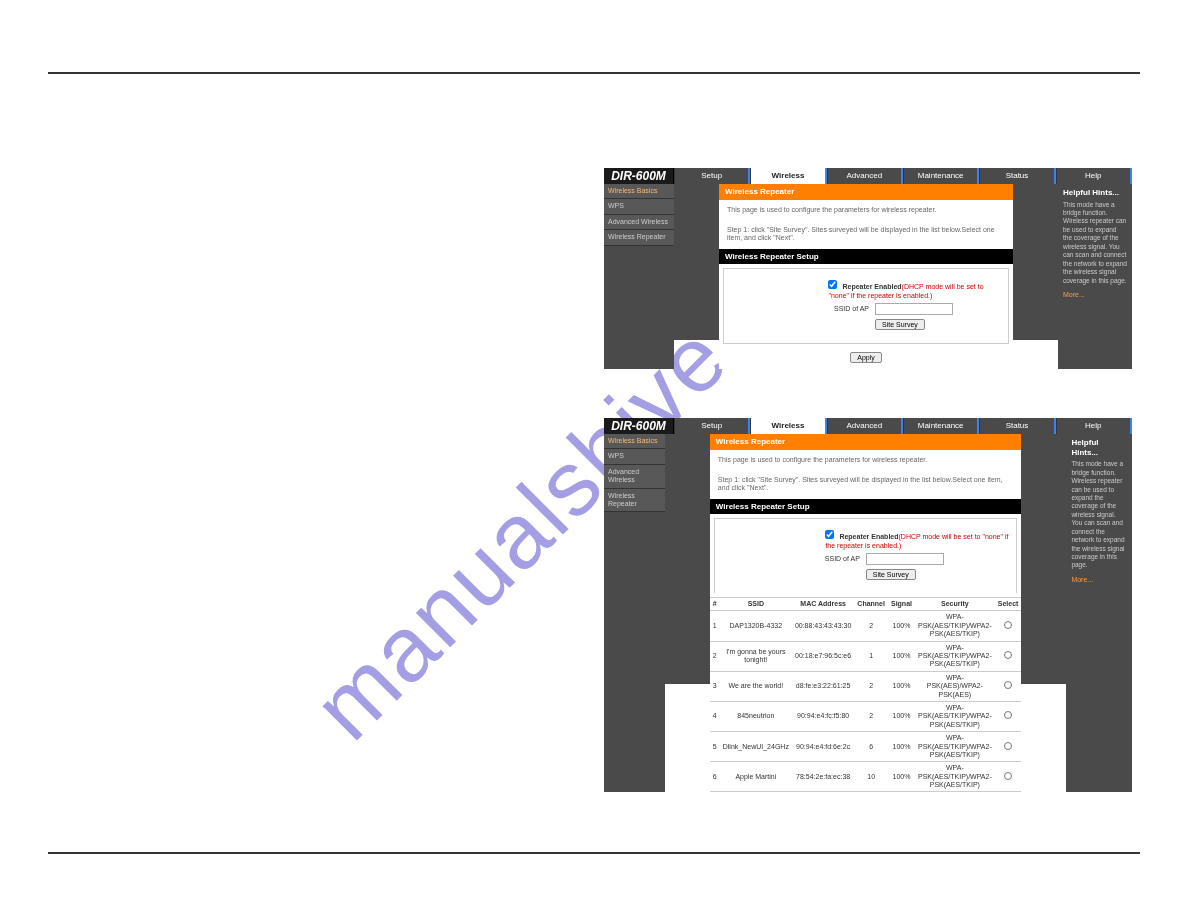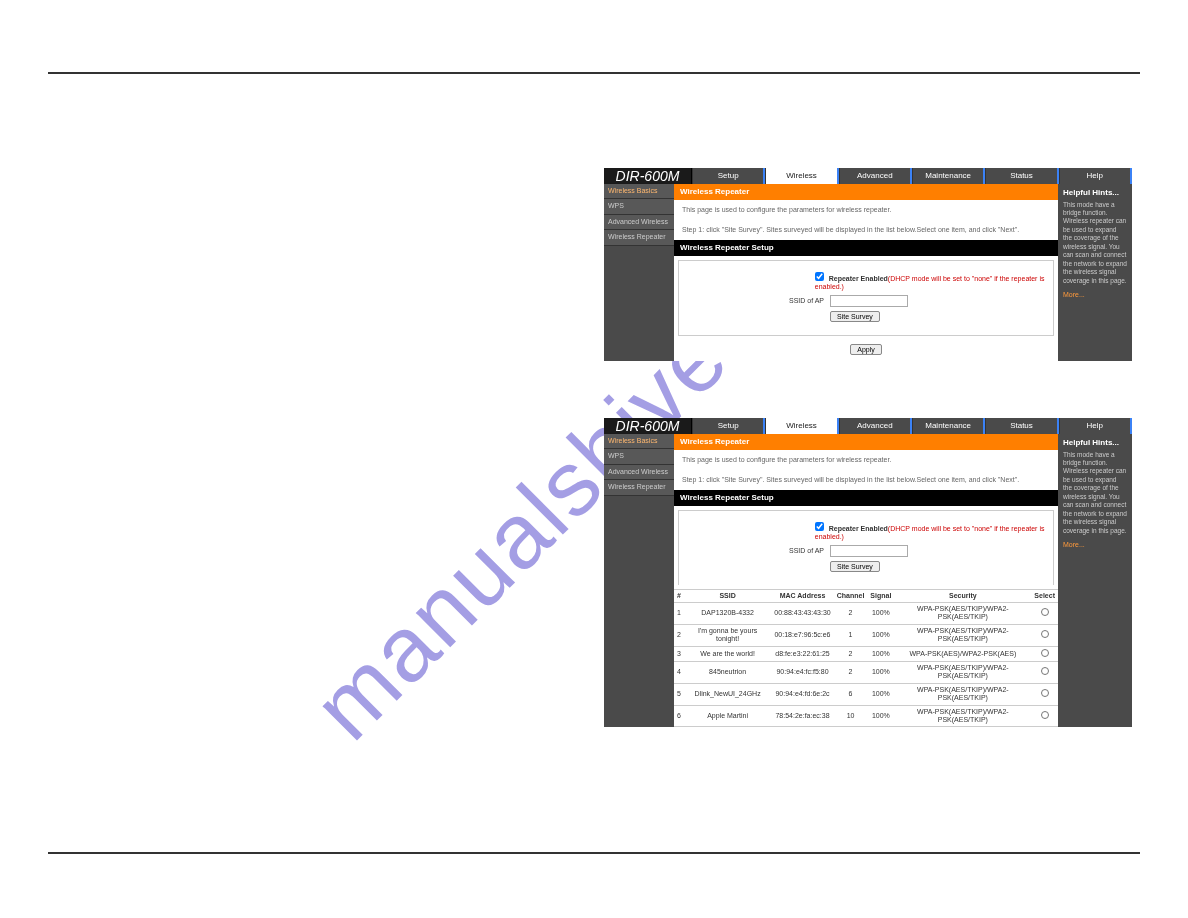--- a/index.html
+++ b/index.html
@@ -41,34 +41,34 @@
     background: #4a4a4a;
     color: #ddd;
     font-size: 7px;
     line-height: 1.2;
   }
   .router.r1 { left: 604px; top: 168px; height: 172px; }
   .router.r2 { left: 604px; top: 418px; height: 266px; }
 
   .r-head { display: flex; height: 16px; }
   .model {
-    width: 88px; background: #1a1a1a; color: #fff;
-    font-style: italic; font-weight: normal; font-size: 14px;
+    width: 70px; background: #1a1a1a; color: #fff;
+    font-style: italic; font-weight: bold; font-size: 12px;
     display: flex; align-items: center; justify-content: center;
     border-right: 1px solid #000;
   }
   .tab {
     flex: 1; background: #4a4a4a; color: #fff; font-size: 8px;
     display: flex; align-items: center; justify-content: center;
     border-left: 1px solid #333; border-right: 2px solid #3b82f6;
     cursor: pointer;
   }
-  .tab.active { background: #fff; color: #222; font-weight: normal; }
-
-  .body { display: flex; }
+  .tab.active { background: #fff; color: #222; font-weight: bold; }
+
+  .body { display: flex; gap: 45px; }
   .side {
     width: 70px; background: #4a4a4a;
   }
   .side-item {
     padding: 3px 4px; border-bottom: 1px solid #333;
     background: #585858; color: #ccc; font-size: 7px;
     cursor: pointer;
   }
   .side-item.active { color: #ffb870; }
 

